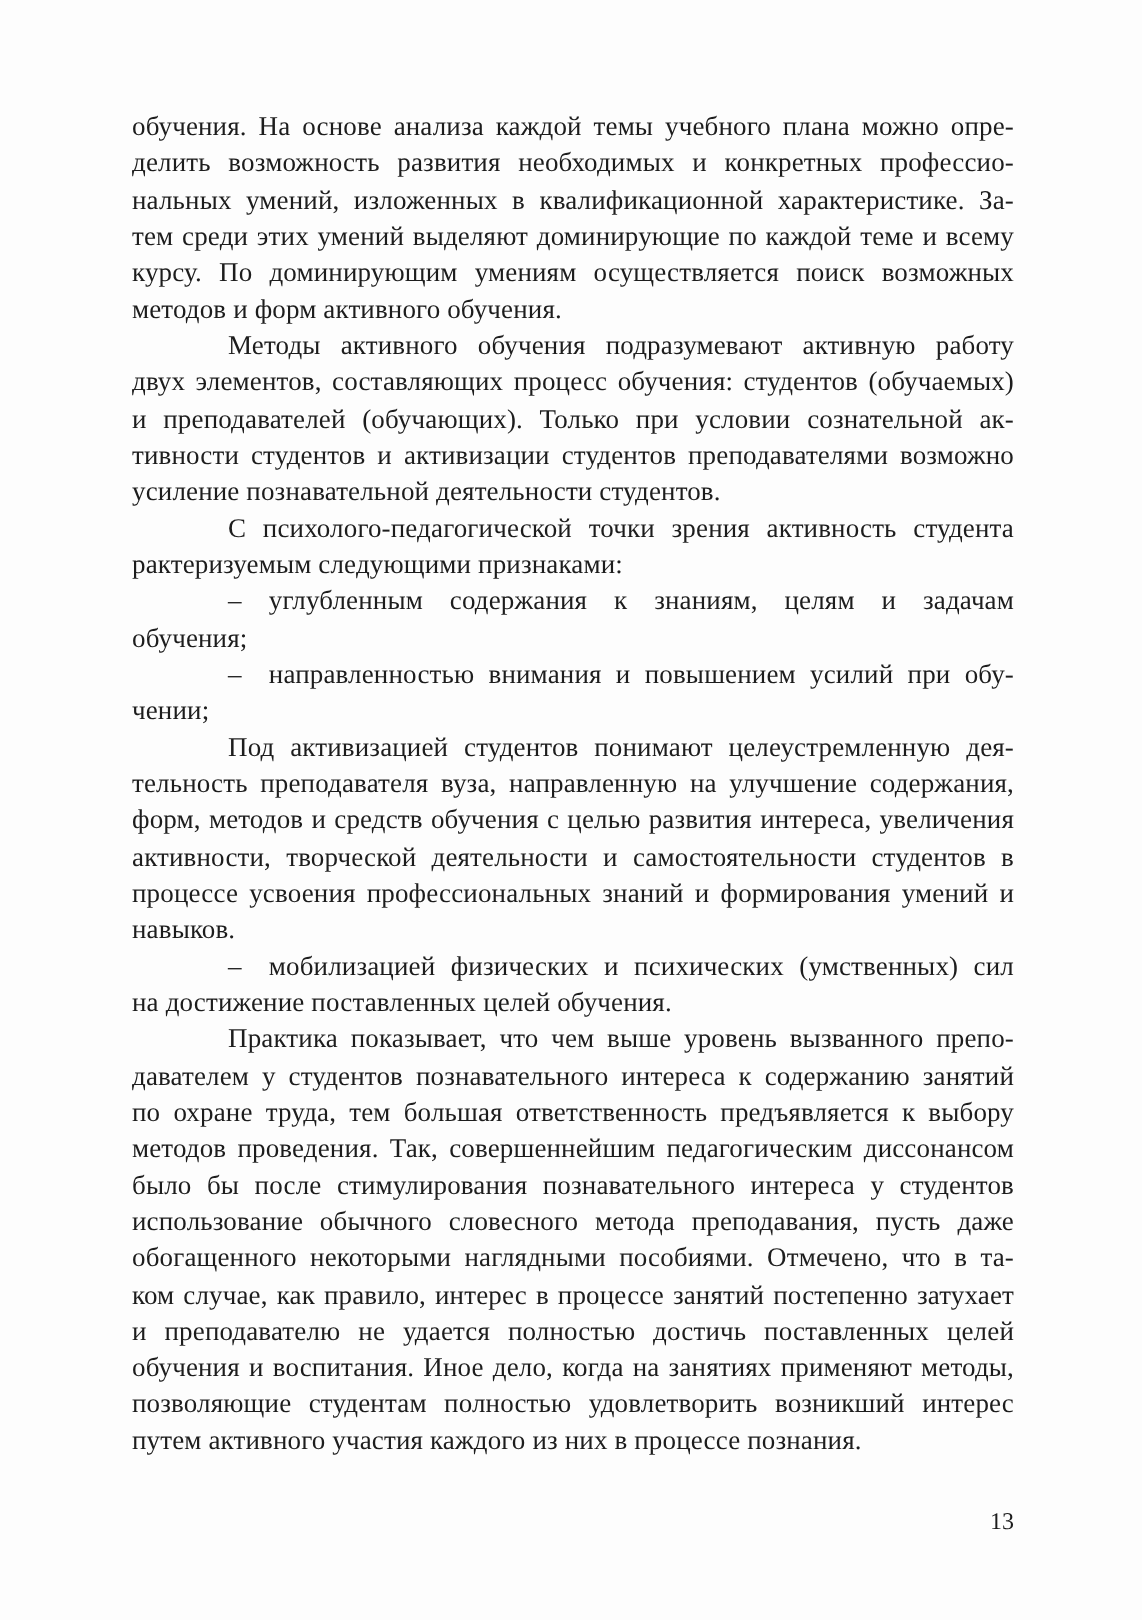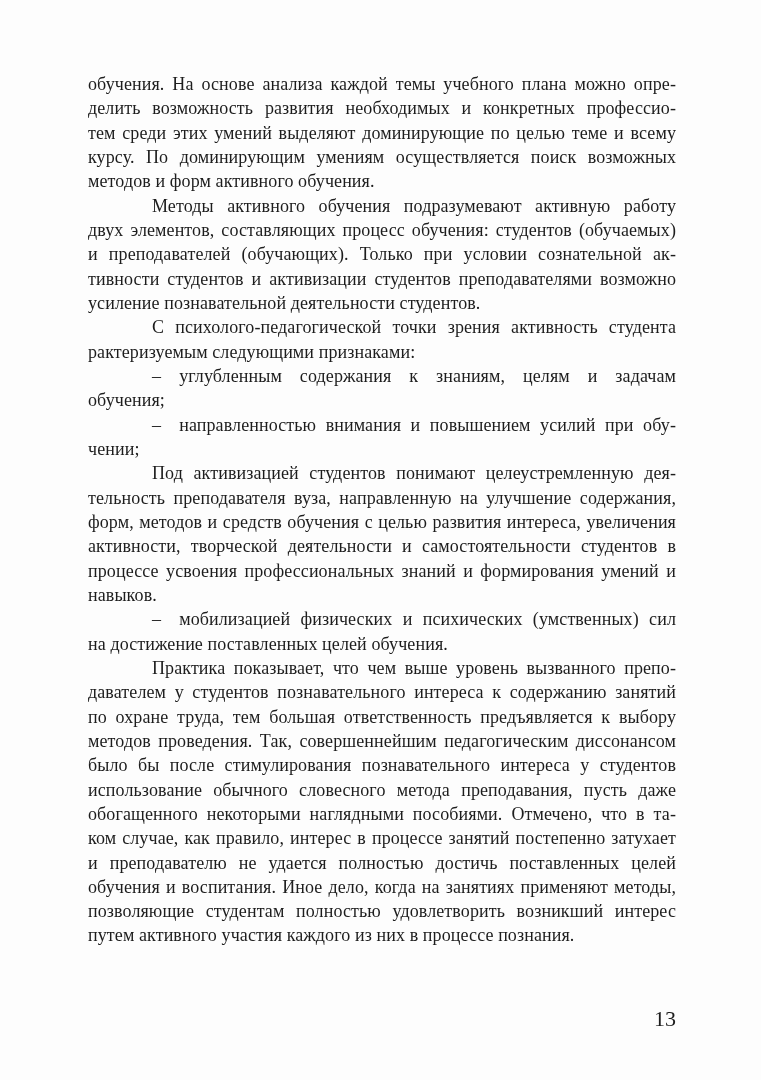--- a/index.html
+++ b/index.html
@@ -39,33 +39,34 @@
   .line.indent {
     text-indent: 64px;
   }
   .page-number {
     position: absolute;
     left: 88px;
     top: 1006px;
     width: 588px;
     text-align: right;
     font-family: "Liberation Serif", "DejaVu Serif", serif;
-    font-size: 22px;
+    font-size: 16px;
     color: #1d1d1d;
   }
 </style>
 </head>
 <body>
 
 <div class="page">
   <div class="text-block" id="text-block">
       <div class="paragraph">
         <div class="line just">обучения. На основе анализа каждой темы учебного плана можно опре-</div>
         <div class="line just">делить возможность развития необходимых и конкретных профессио-</div>
-        <div class="line just">тем среди этих умений выделяют доминирующие по целью теме и всему</div>
+        <div class="line just">нальных умений, изложенных в квалификационной характеристике. За-</div>
+        <div class="line just">тем среди этих умений выделяют доминирующие по каждой теме и всему</div>
         <div class="line just">курсу. По доминирующим умениям осуществляется поиск возможных</div>
         <div class="line">методов и форм активного обучения.</div>
       </div>
       <div class="paragraph">
         <div class="line indent just">Методы активного обучения подразумевают активную работу</div>
         <div class="line just">двух элементов, составляющих процесс обучения: студентов (обучаемых)</div>
         <div class="line just">и преподавателей (обучающих). Только при условии сознательной ак-</div>
         <div class="line just">тивности студентов и активизации студентов преподавателями возможно</div>
         <div class="line">усиление познавательной деятельности студентов.</div>
       </div>

